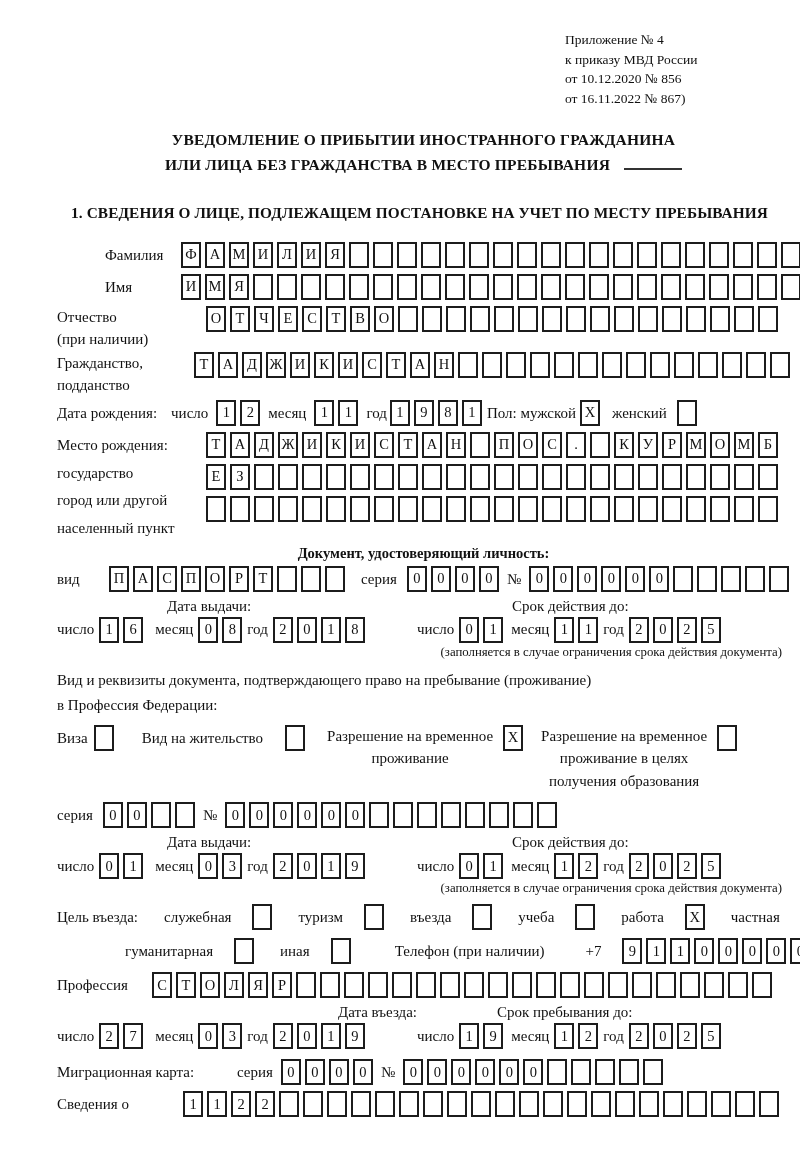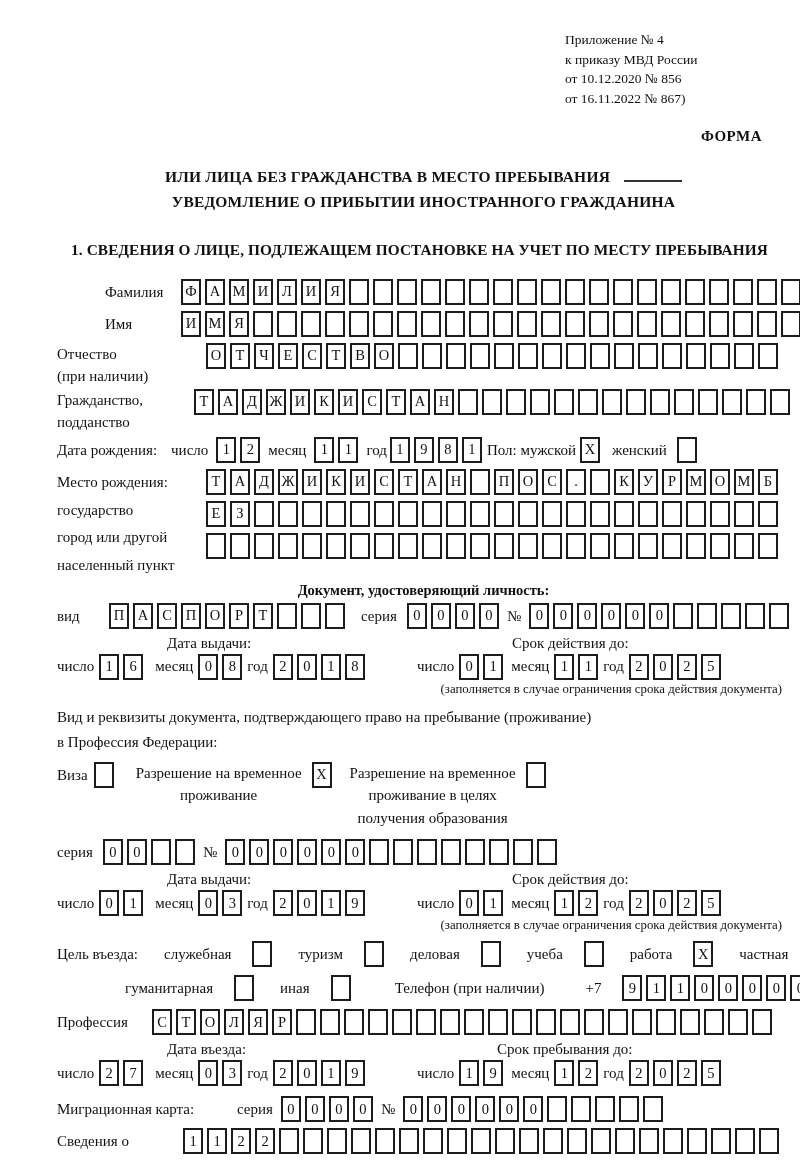--- a/index.html
+++ b/index.html
@@ -40,25 +40,24 @@
 
 <div class="page">
 
   <div class="top-right">
     <div>Приложение № 4</div>
     <div>к приказу МВД России</div>
     <div>от 10.12.2020 № 856</div>
     <div>от 16.11.2022 № 867)</div>
   </div>
 
-  <div class="forma">ФОРМА</div>
 
   <div class="title">
+    <div>УВЕДОМЛЕНИЕ О ПРИБЫТИИ ИНОСТРАННОГО ГРАЖДАНИНА</div>
     <div><span>ИЛИ ЛИЦА БЕЗ ГРАЖДАНСТВА В МЕСТО ПРЕБЫВАНИЯ</span><span class="uline"></span></div>
-    <div>УВЕДОМЛЕНИЕ О ПРИБЫТИИ ИНОСТРАННОГО ГРАЖДАНИНА</div>
   </div>
 
   <div class="sec-heading">1. СВЕДЕНИЯ О ЛИЦЕ, ПОДЛЕЖАЩЕМ ПОСТАНОВКЕ НА УЧЕТ ПО МЕСТУ ПРЕБЫВАНИЯ</div>
 
   <div class="row">
     <div class="lbl w76">Фамилия</div>
     <div class="cells">
         <span class="cell">Ф</span>
         <span class="cell">А</span>
         <span class="cell">М</span>
@@ -398,20 +397,26 @@
   <div class="plain">Вид и реквизиты документа, подтверждающего право на пребывание (проживание)</div>
   <div class="plain" style="margin-bottom:6px;">в Профессия Федерации:</div>
 
   <div class="row" style="align-items:flex-start;margin-bottom:10px;">
     <div class="opt">
       <span class="olbl">Виза</span>
       <span class="cells">
           <span class="cell"></span>
         </span>
     </div>
+    <div class="opt" style="margin-left:28px;">
+      <span class="olbl">Вид на жительство</span>
+      <span class="cells" style="margin-left:16px;">
+          <span class="cell"></span>
+        </span>
+    </div>
     <div class="opt" style="margin-left:22px;">
       <span class="opt-text">
         <span>Разрешение на временное</span><br>
         <span>проживание</span>
       </span>
       <span class="cells" style="margin-left:10px;">
           <span class="cell">X</span>
         </span>
     </div>
     <div class="opt" style="margin-left:18px;">
@@ -505,21 +510,21 @@
   <div class="purpose-line">
     <span class="lbl">Цель въезда:</span>
     <span class="olbl">служебная</span>
     <span class="cells">
         <span class="cell"></span>
       </span>
     <span class="olbl">туризм</span>
     <span class="cells">
         <span class="cell"></span>
       </span>
-    <span class="olbl">деловая</span>
+    <span class="olbl">въезда</span>
     <span class="cells">
         <span class="cell"></span>
       </span>
     <span class="olbl">учеба</span>
     <span class="cells">
         <span class="cell"></span>
       </span>
     <span class="olbl">работа</span>
     <span class="cells">
         <span class="cell">X</span>
@@ -585,21 +590,21 @@
         <span class="cell"></span>
         <span class="cell"></span>
         <span class="cell"></span>
         <span class="cell"></span>
         <span class="cell"></span>
         <span class="cell"></span>
       </div>
   </div>
 
   <div class="dates-row mt4">
-    <div class="date-block" style="width:360px;">
+    <div class="date-block" style="width:360px;text-align:right;">
       <div class="date-title" style="margin-left:110px;">Дата въезда:</div>
       <div class="date-line">
         <span class="word">число</span>
         <span class="cells">
             <span class="cell">2</span>
             <span class="cell">7</span>
           </span>
         <span class="gap"></span>
         <span class="word">месяц</span>
         <span class="cells">

